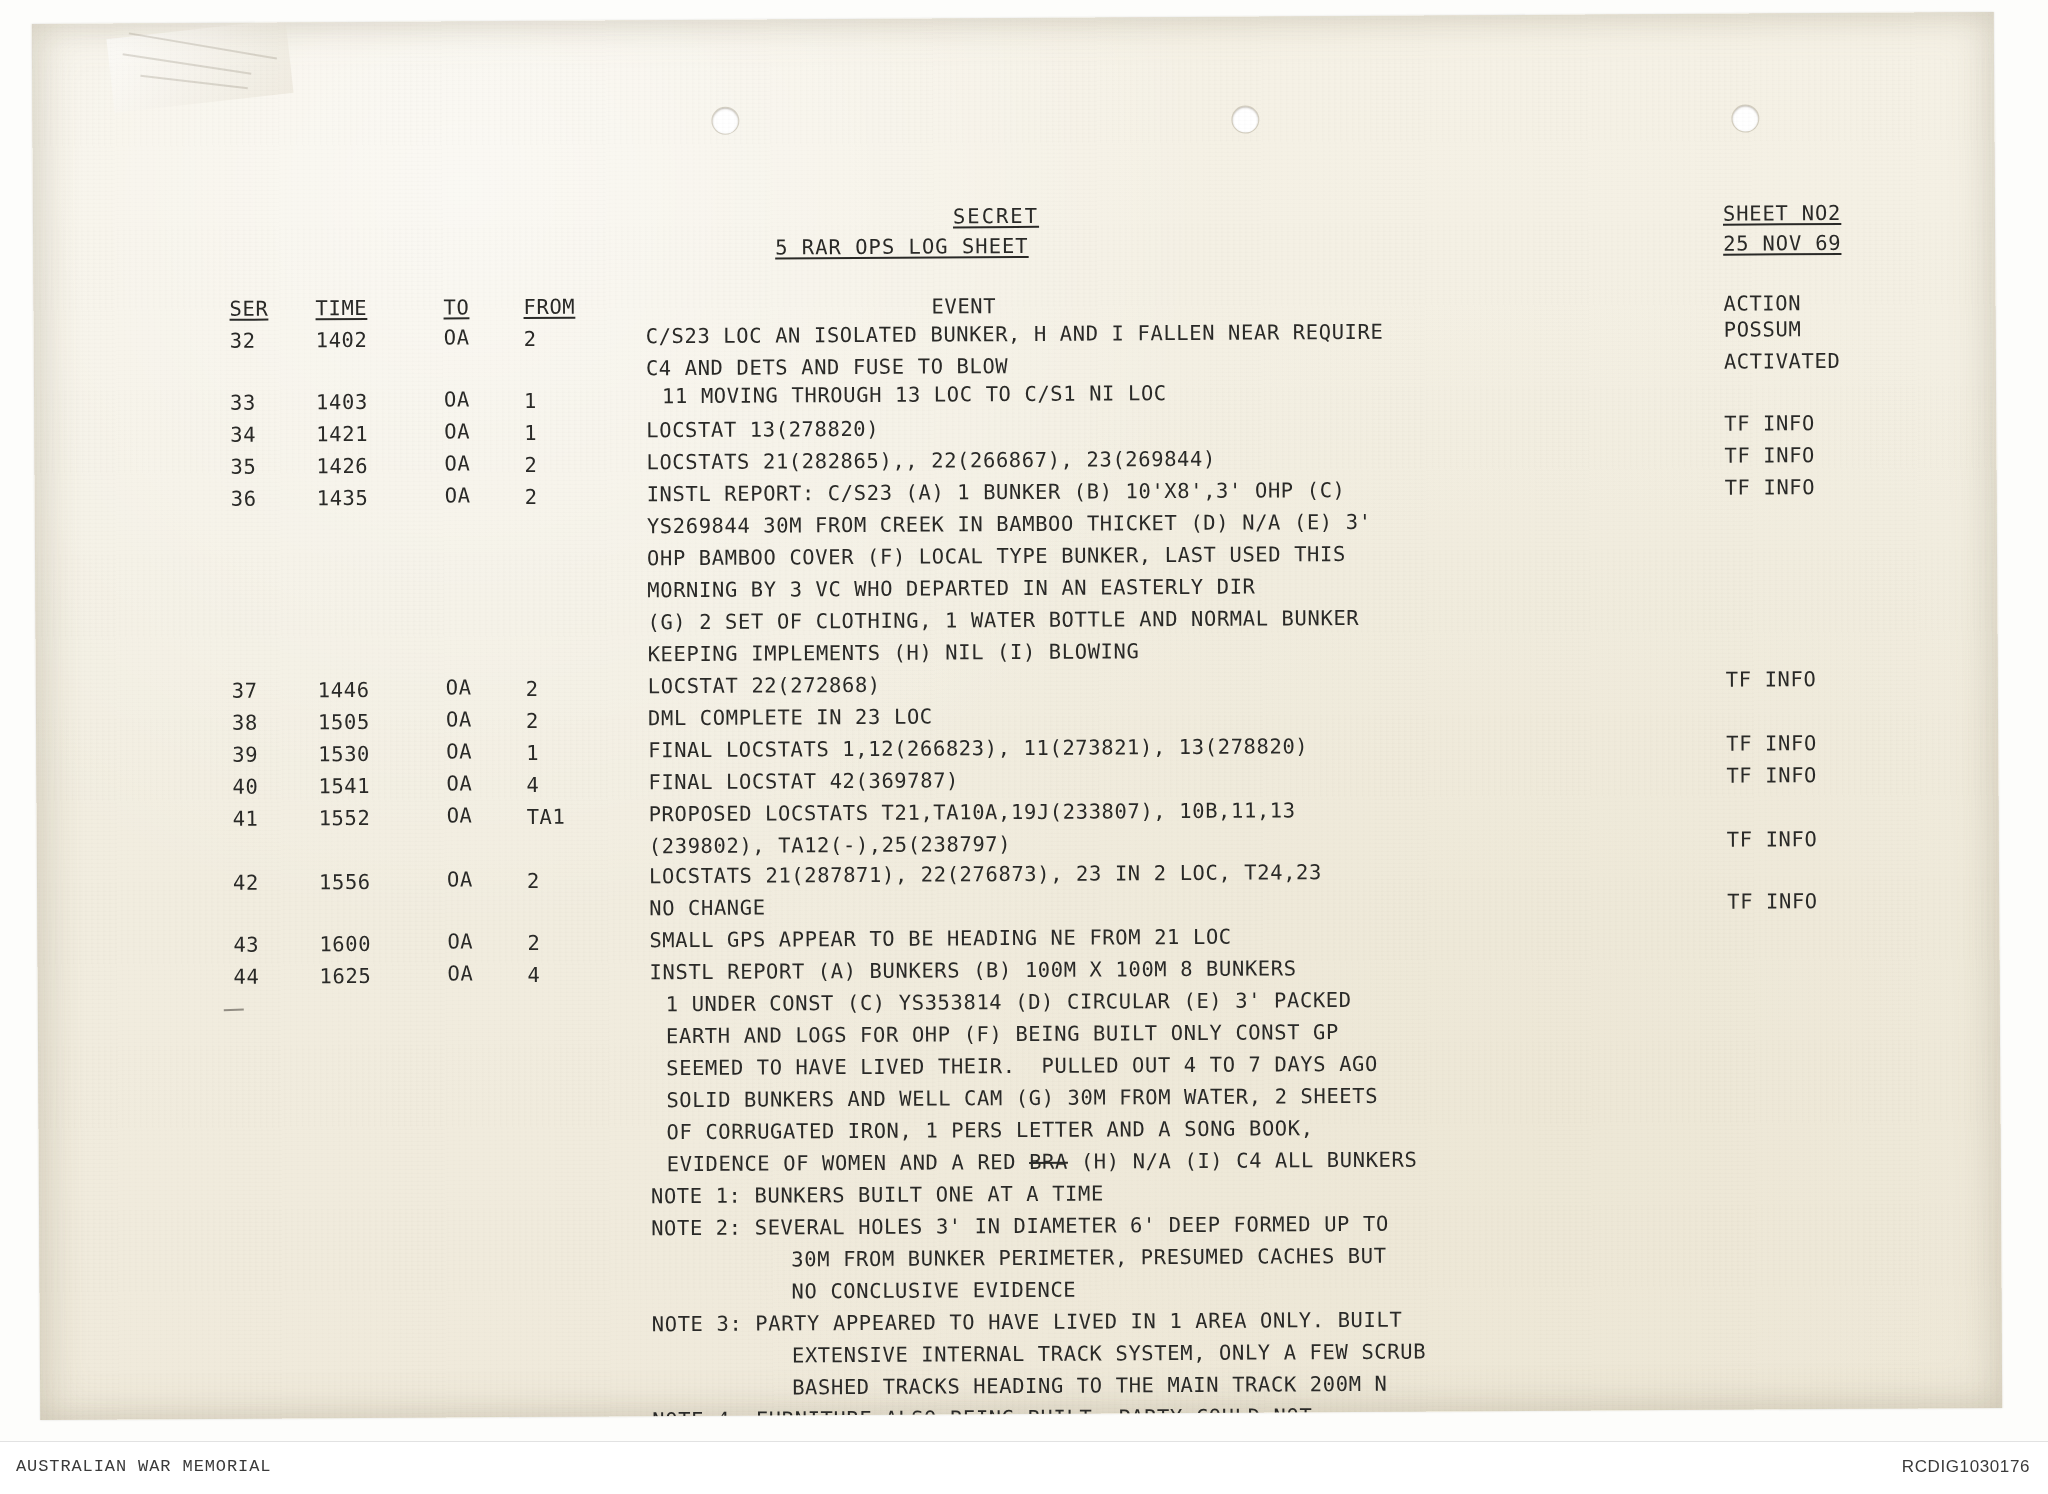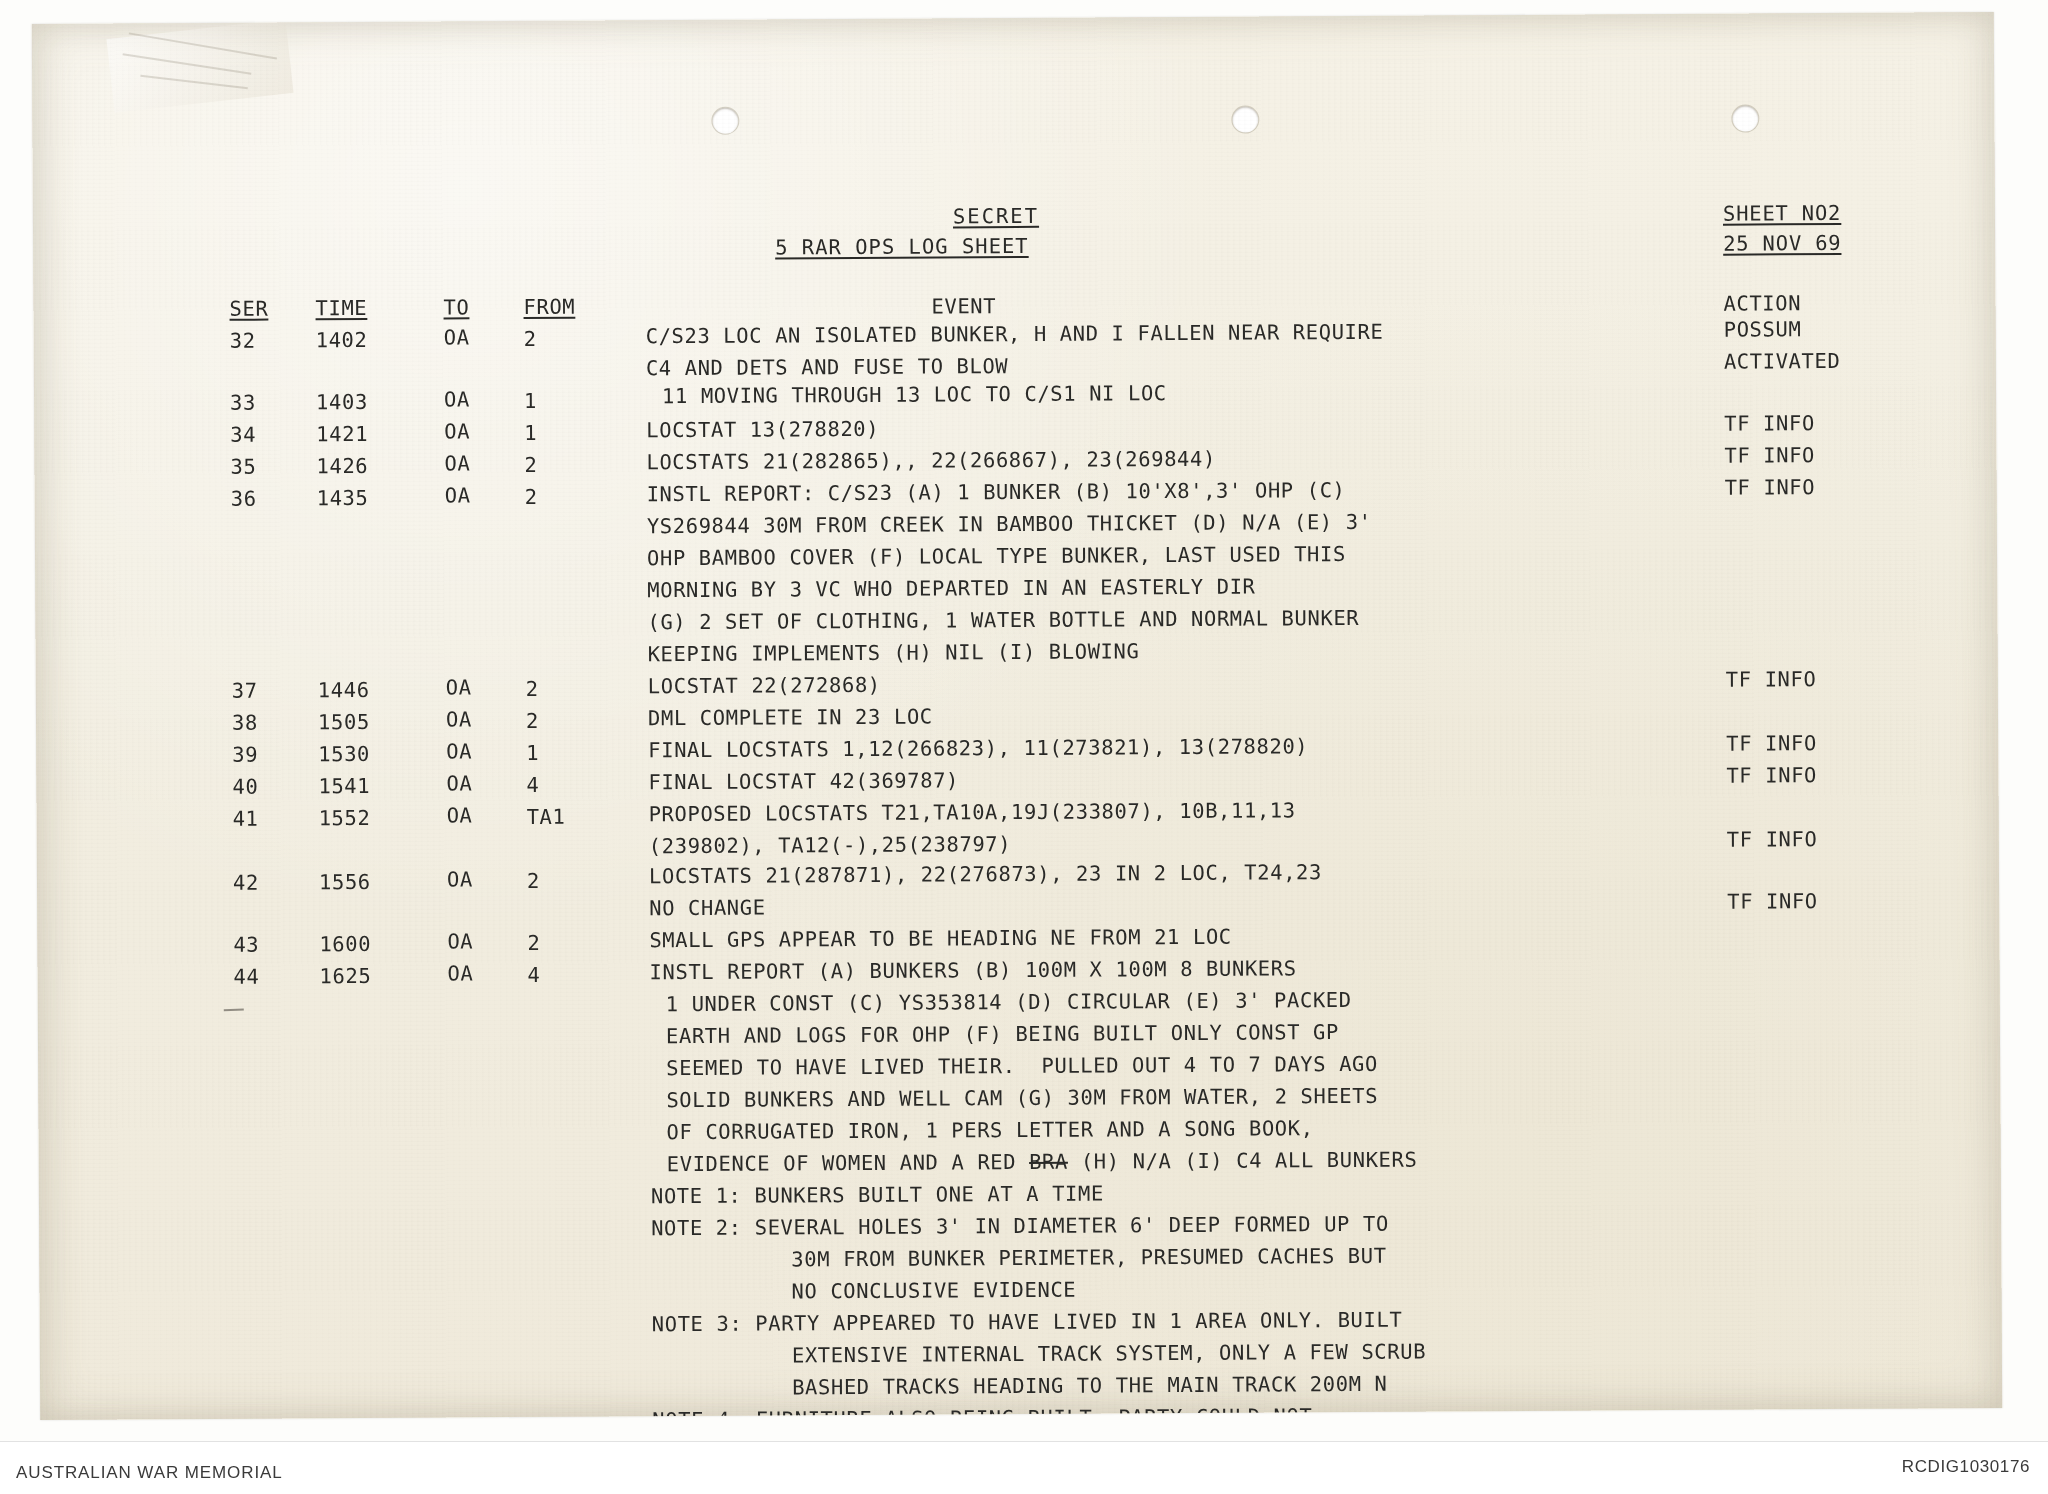--- a/index.html
+++ b/index.html
@@ -28,22 +28,22 @@
     left: 0;
     bottom: 0;
     width: 2048px;
     height: 52px;
     background: #ffffff;
     border-top: 1px solid #e2e2e2;
   }
   #credit-left {
     position: absolute;
     left: 16px;
-    top: 21px;
-    font-family: Liberation Sans, sans-serif;
+    top: 15px;
+    font-family: Liberation Mono, monospace;
     font-size: 17px;
     letter-spacing: 0.9px;
     color: #3a3a3a;
   }
   #credit-right {
     position: absolute;
     right: 18px;
     top: 15px;
     font-family: "Liberation Sans", sans-serif;
     font-size: 17px;

